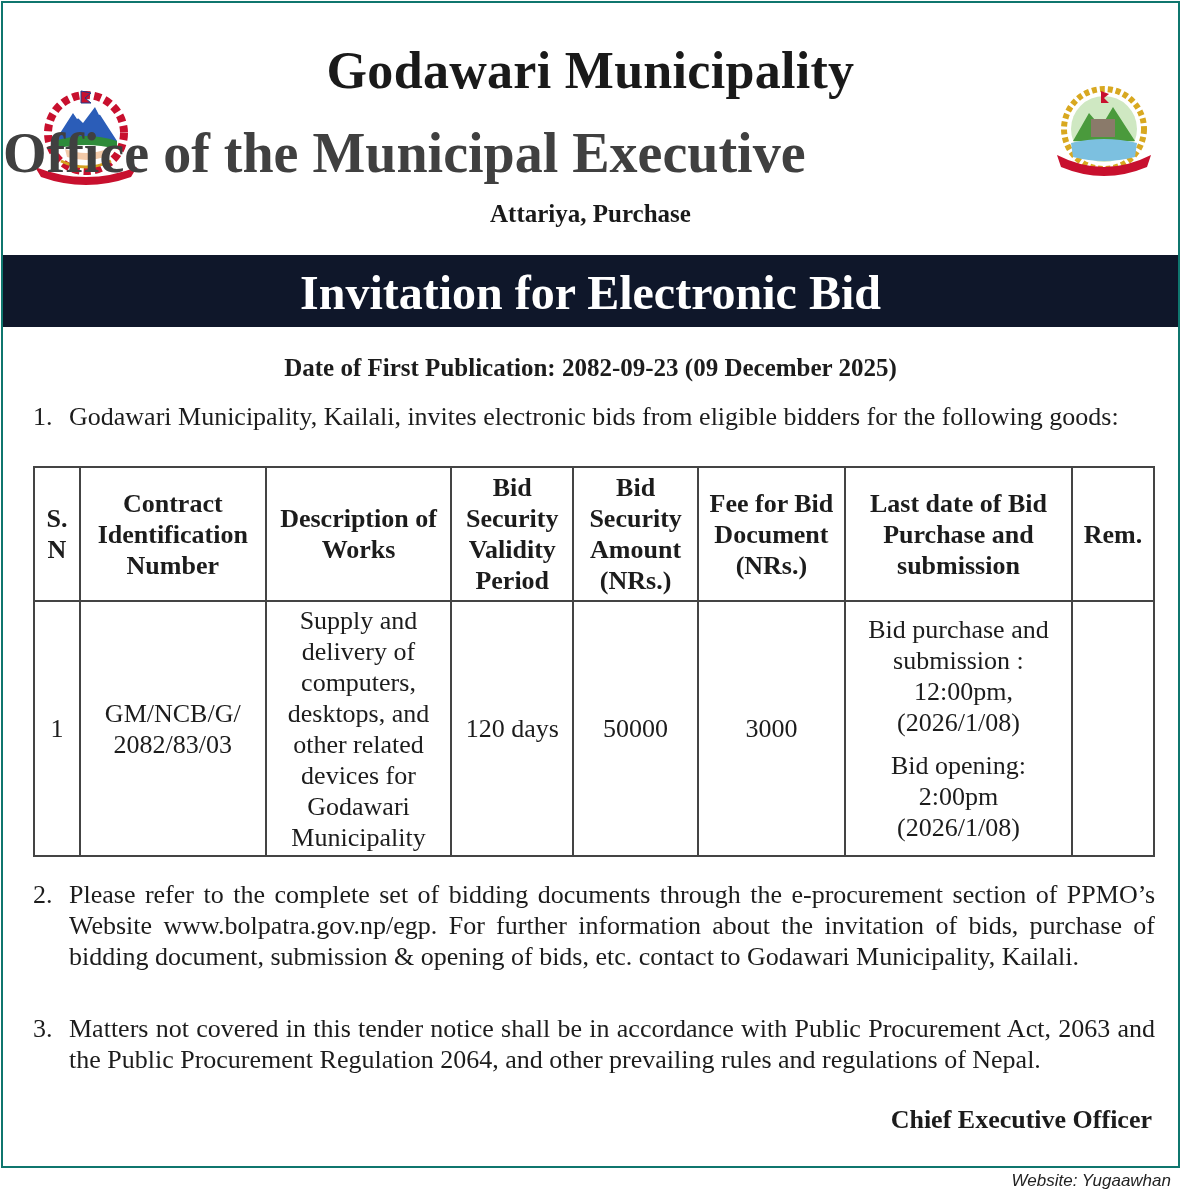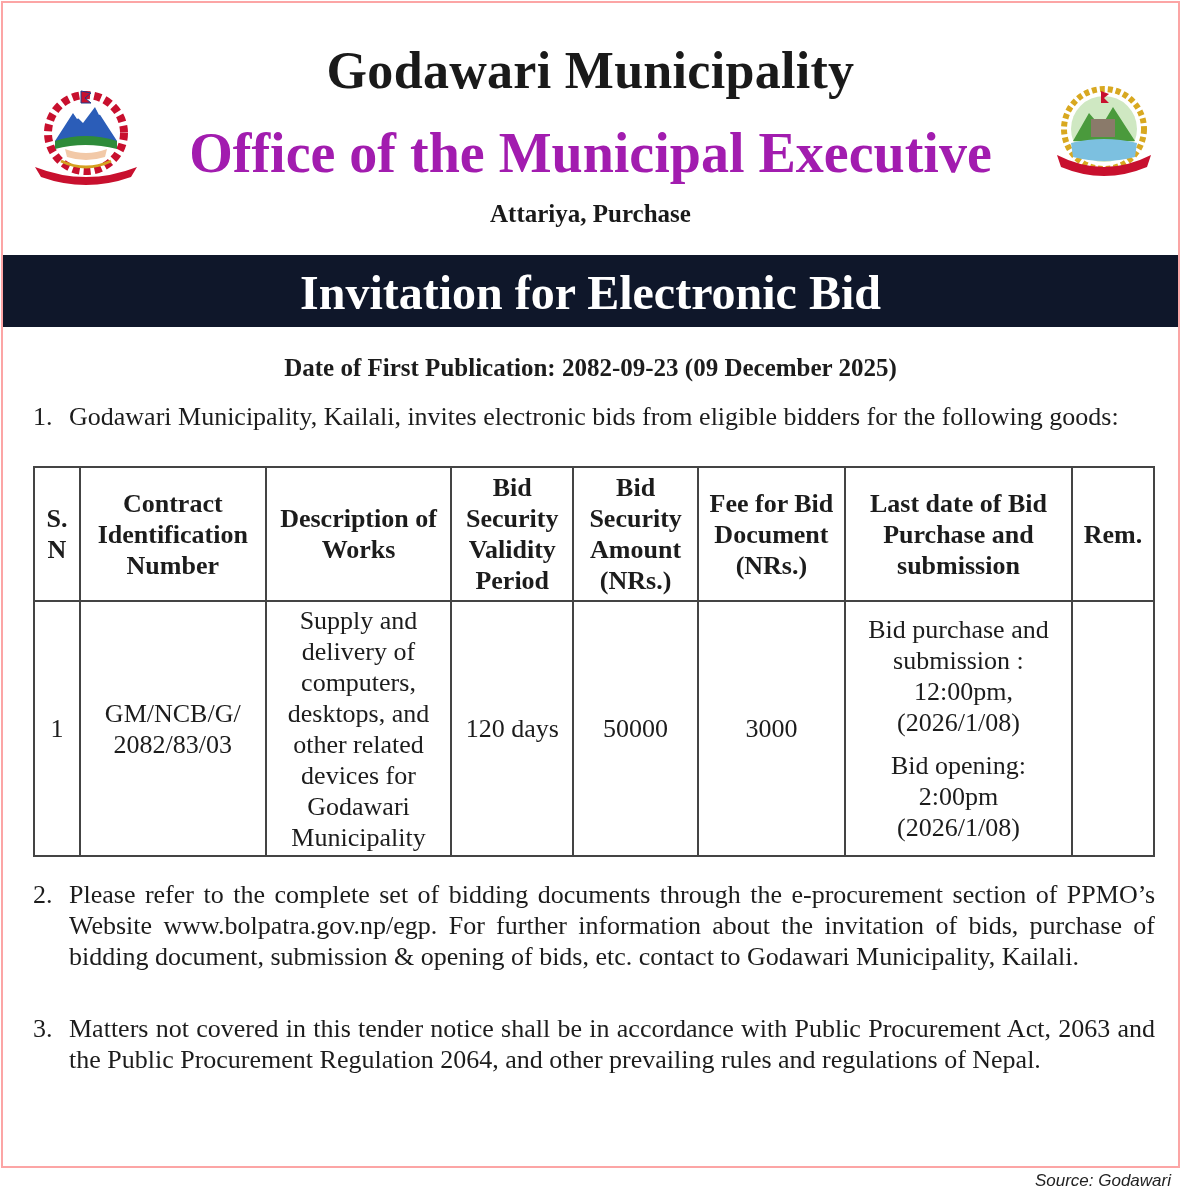--- a/index.html
+++ b/index.html
@@ -1,32 +1,32 @@
 <!DOCTYPE html>
 <html><head>
 <meta charset="utf-8">
 <style>
   * { box-sizing: border-box; margin: 0; padding: 0; }
   html, body { width: 1181px; height: 1195px; background: #ffffff; overflow: hidden; }
   body { font-family: "Liberation Serif", "DejaVu Serif", serif; color: #1c1c1c; position: relative; }
 
   .notice {
     position: absolute; left: 1px; top: 1px; width: 1179px; height: 1167px;
-    border: 2px solid #fca5a5; background: #fff;
+    border: 2px solid #0f766e; background: #fff;
   }
   .header { position: absolute; left: 0; top: 0; width: 100%; height: 250px; }
   .emblem-left { position: absolute; left: 22px; top: 80px; width: 122px; height: 104px; }
   .emblem-right { position: absolute; left: 1048px; top: 82px; width: 106px; height: 96px; }
   .title-1 {
     position: absolute; left: 0; width: 100%; top: 38px; text-align: center;
     font-weight: bold; font-size: 52px; letter-spacing: 0.3px; color: #1a1a1a;
   }
   .title-2 {
-    position: absolute; left: 0; width: 100%; top: 118px; text-align: center;
-    font-weight: bold; font-size: 56px; color: #a21caf;
+    position: absolute; left: 0; width: 100%; top: 118px; text-align: left;
+    font-weight: bold; font-size: 56px; color: #404040;
   }
   .title-3 {
     position: absolute; left: 0; width: 100%; top: 197px; text-align: center;
     font-weight: bold; font-size: 25px; color: #1a1a1a;
   }
   .band {
     position: absolute; left: 0; top: 252px; width: 100%; height: 72px;
     background: #0f172a; color: #fff; text-align: center;
     font-weight: bold; font-size: 48px; line-height: 76px;
   }
@@ -150,15 +150,16 @@
   </table>
 
   <div class="para p2">
     <span class="num">2.</span><span>Please refer to the complete set of bidding documents through the e-procurement section of PPMO’s Website www.bolpatra.gov.np/egp. For further information about the invitation of bids, purchase of bidding document, submission &amp; opening of bids, etc. contact to Godawari Municipality, Kailali.</span>
   </div>
 
   <div class="para p3">
     <span class="num">3.</span><span>Matters not covered in this tender notice shall be in accordance with Public Procurement Act, 2063 and the Public Procurement Regulation 2064, and other prevailing rules and regulations of Nepal.</span>
   </div>
 
+  <div class="signature">Chief Executive Officer</div>
 </div>
 
-<div class="source">Source: Godawari</div>
+<div class="source">Website: Yugaawhan</div>
 
 </body></html>

